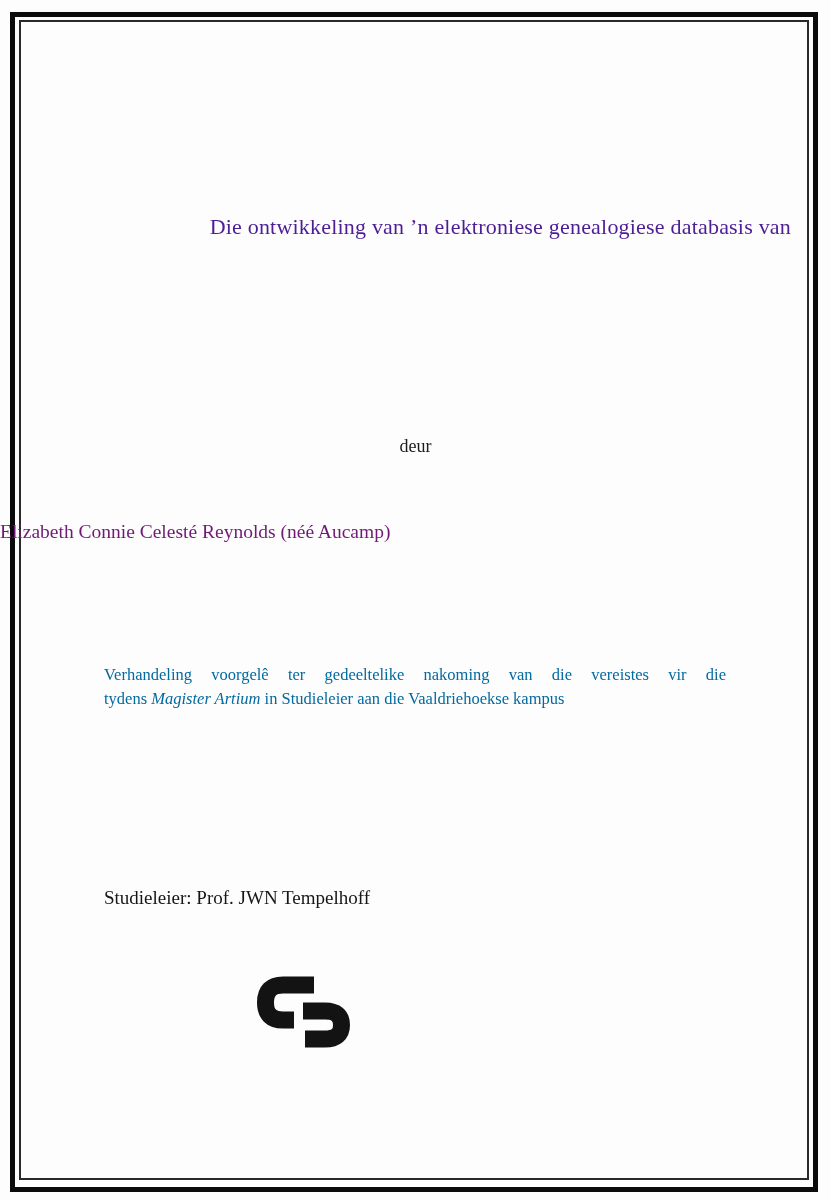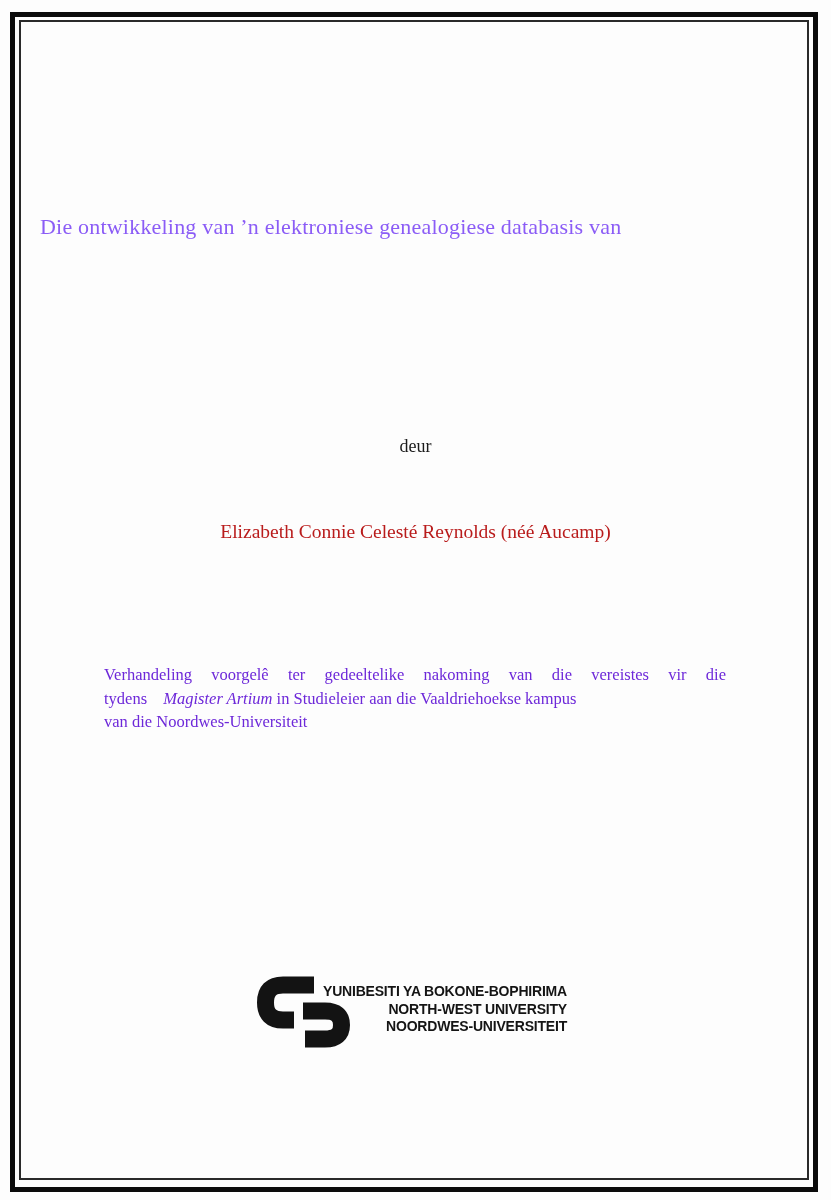--- a/index.html
+++ b/index.html
@@ -14,37 +14,37 @@
   .frame-outer{
     position:absolute;left:10px;top:12px;right:13px;bottom:8px;
     border:5px solid #0b0b0b;
   }
   .frame-inner{
     position:absolute;left:19px;top:20px;right:22px;bottom:20px;
     border:2px solid #2a2a2a;
   }
   .title{
     position:absolute;left:40px;right:40px;top:203px;
-    text-align:left;font-size:22px;line-height:47px;
-    letter-spacing:0.2px;color:#8b5cf6;
+    text-align:right;font-size:22px;line-height:47px;
+    letter-spacing:0.2px;color:#4c1d95;
   }
   .byline{
     position:absolute;left:0;right:0;top:436px;
     text-align:center;font-size:18px;color:#1c1c1c;
   }
   .author{
     position:absolute;left:0;right:0;top:521px;
-    text-align:center;font-size:19.5px;color:#b91c1c;
+    font-size:19.5px;color:#701a75;
   }
   .statement{
     position:absolute;left:104px;top:663px;width:622px;
-    font-size:16.5px;line-height:23.5px;color:#6d28d9;
+    font-size:16.5px;line-height:23.5px;color:#0369a1;
   }
   .statement .just{text-align:justify;text-align-last:justify;}
-  .statement em{margin-left:12px;}
+  .statement em{}
   .supervisor-block{
     position:absolute;left:104px;top:884px;
     font-size:19px;line-height:27px;color:#161616;
   }
   .date-arrow{font-weight:bold;letter-spacing:-1px;}
   
   .logo{position:absolute;left:257px;top:974px;width:320px;height:84px;}
   .logo-mark{position:absolute;left:0;top:2px;}
   .logo-text{
     position:absolute;left:63px;top:9px;width:247px;
@@ -66,35 +66,30 @@
     <div>Die ontwikkeling van ’n elektroniese genealogiese databasis van</div>
   </div>
 
   <div class="byline">deur</div>
 
   <div class="author">Elizabeth Connie Celesté Reynolds (néé Aucamp)</div>
 
   <div class="statement">
     <div class="just">Verhandeling voorgelê ter gedeeltelike nakoming van die vereistes vir die</div>
     <div><span>tydens </span><em>Magister Artium</em><span> in Studieleier aan die Vaaldriehoekse kampus</span></div>
-    <div>van die Noordwes-Universiteit</div>
   </div>
 
   <div class="supervisor-block">
+    <div>Studieleier: Prof. JWN Tempelhoff</div>
   </div>
 
   <div class="logo">
     <span class="logo-mark">
       <svg width="94" height="80" viewBox="0 0 94 80" xmlns="http://www.w3.org/2000/svg">
 
         <path d="M 57 9 H 26 Q 8.5 9 8.5 26.5 Q 8.5 44 26 44 H 37" fill="none" stroke="#131313" stroke-width="17"></path>
 
         <path d="M 48 63 H 68 Q 84.5 63 84.5 49 Q 84.5 35 68 35 H 46" fill="none" stroke="#131313" stroke-width="17"></path>
       </svg>
     </span>
-    <div class="logo-text">
-      <div>YUNIBESITI YA BOKONE-BOPHIRIMA</div>
-      <div>NORTH-WEST UNIVERSITY</div>
-      <div>NOORDWES-UNIVERSITEIT</div>
-    </div>
   </div>
 
 </div>
 
 </body></html>

